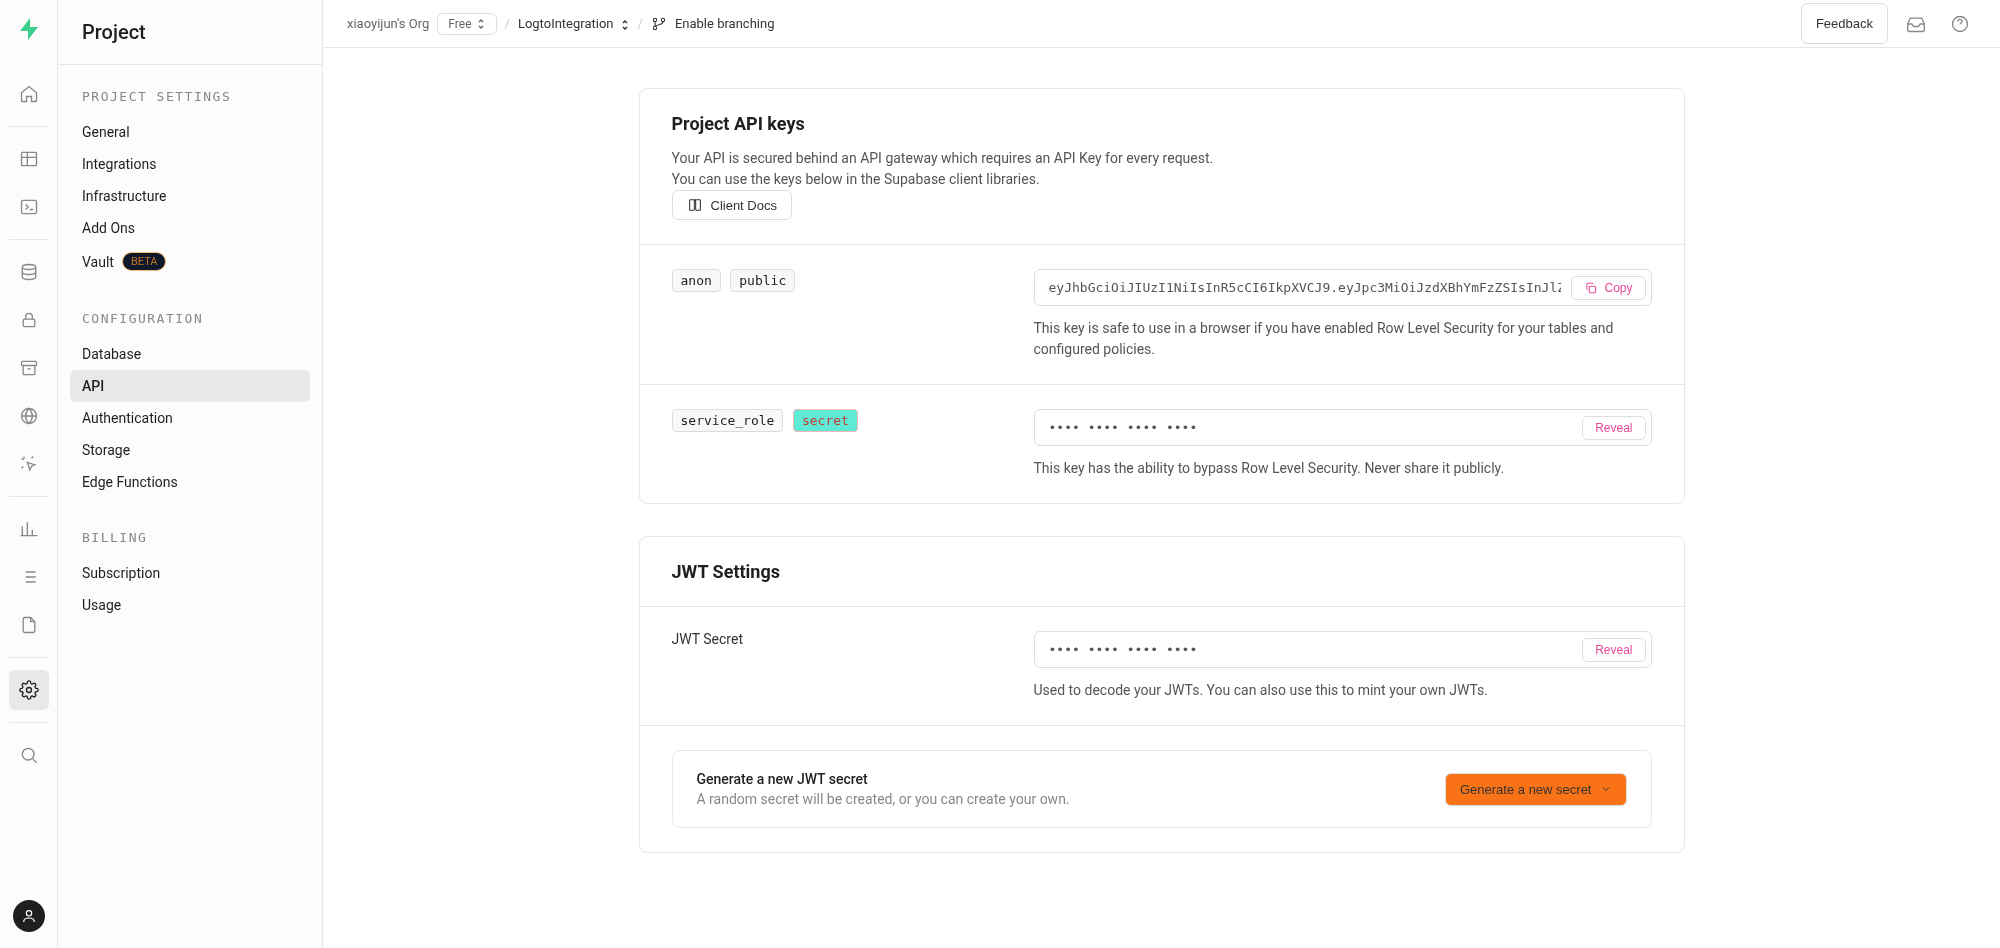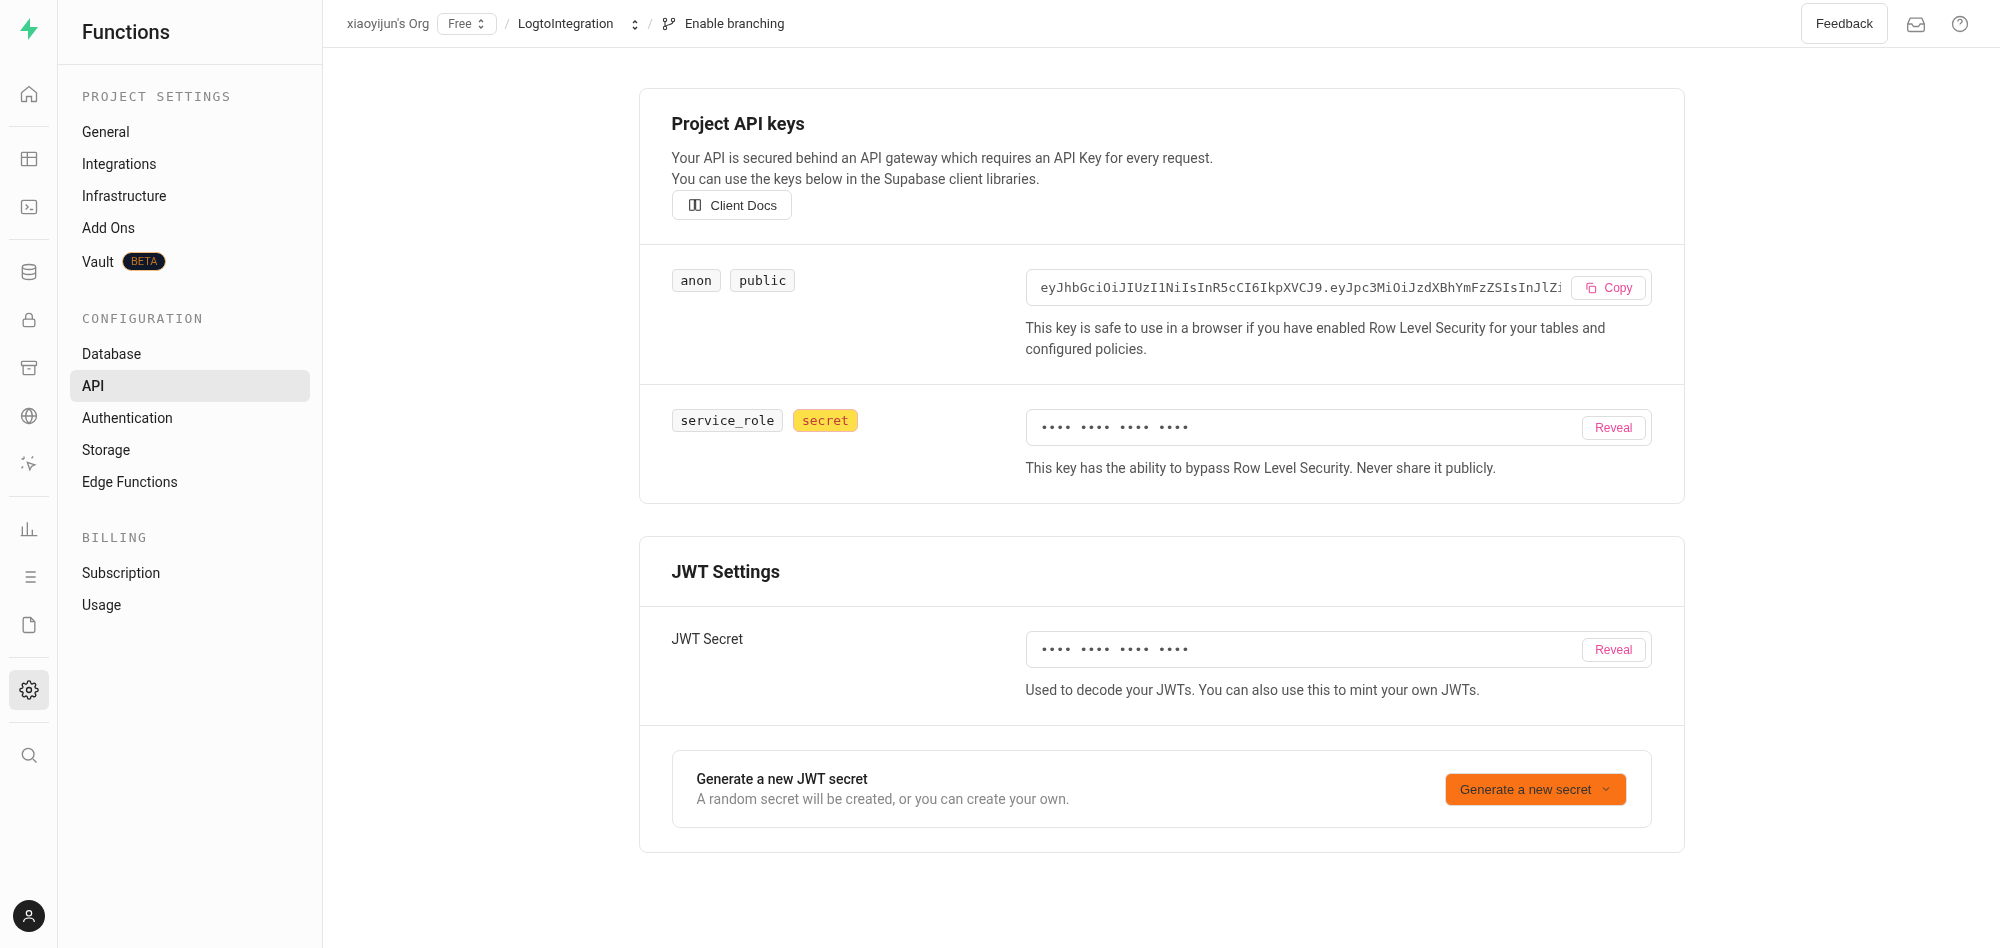--- a/index.html
+++ b/index.html
@@ -155,21 +155,21 @@
       border: 1px solid #ddd;
       border-radius: 6px;
       color: #666;
       display: flex;
       align-items: center;
       gap: 4px;
     }
     .project-select {
       display: flex;
       align-items: flex-end;
-      gap: 16px;
+      gap: 6px;
       color: #333;
       cursor: pointer;
     }
     .enable-branching {
       display: flex;
       gap: 8px;
       color: #333;
       cursor: pointer;
     }
     .top-bar-spacer {
@@ -233,21 +233,21 @@
       border-radius: 6px;
       font-size: 13px;
       background: #fff;
       cursor: pointer;
       color: #333;
     }
     .card-row {
       display: flex;
       padding: 24px 32px;
       border-bottom: 1px solid #e6e6e6;
-      gap: 24px;
+      gap: 32px;
     }
     .card-row:last-child {
       border-bottom: none;
     }
     .card-row-left {
       width: 330px;
       flex-shrink: 0;
     }
     .card-row-right {
       flex: 1;
@@ -257,23 +257,22 @@
       font-family: ui-monospace, "SF Mono", Menlo, monospace;
       font-size: 13px;
       padding: 3px 8px;
       border: 1px solid #ddd;
       border-radius: 4px;
       background: #f8f8f8;
       margin-right: 6px;
     }
     .tag.secret {
       border-color: #f3b4b4;
-      background: #fde047;
+      background: #5eead4;
       color: #c43a3a;
-      border-radius: 6px;
     }
     .key-input-wrap {
       position: relative;
       margin-bottom: 12px;
     }
     .key-input {
       width: 100%;
       padding: 10px 90px 10px 14px;
       border: 1px solid #ddd;
       border-radius: 6px;
@@ -445,21 +444,21 @@
   <div class="icon-sidebar-spacer"></div>
   <div class="avatar-btn">
     <svg width="16" height="16" viewBox="0 0 24 24" fill="none" stroke="currentColor" stroke-width="1.8">
         <circle cx="12" cy="8" r="4"></circle>
         <path d="M4 21c0-4 4-6 8-6s8 2 8 6"></path>
       </svg>
   </div>
 </div>
 
 <div class="settings-sidebar">
-  <div class="settings-title">Functions</div>
+  <div class="settings-title">Project</div>
   <div class="settings-nav">
     <div class="nav-section">
       <div class="nav-section-title">PROJECT SETTINGS</div>
       <div class="nav-item">
           <span>General</span>
         </div>
       <div class="nav-item">
           <span>Integrations</span>
         </div>
       <div class="nav-item">

